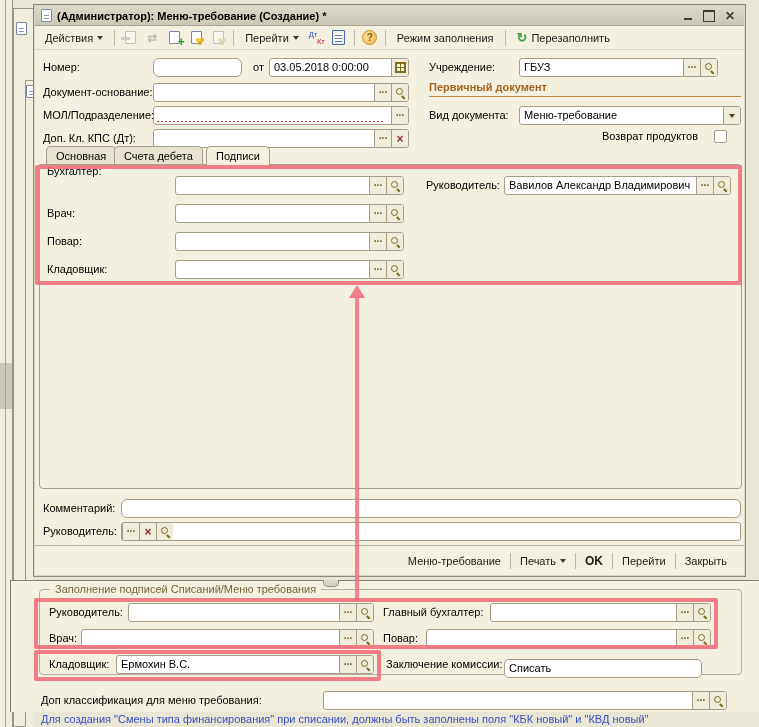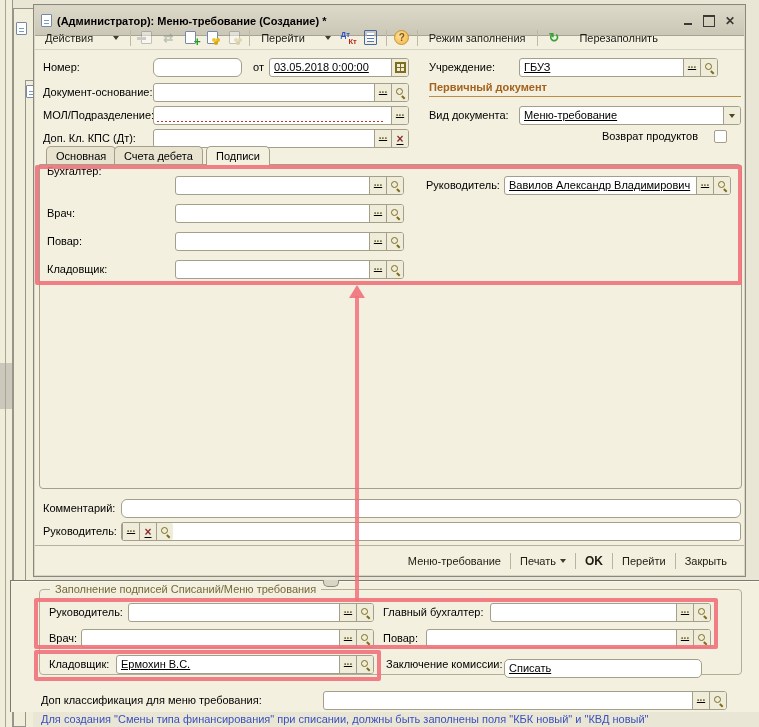--- a/index.html
+++ b/index.html
@@ -18,57 +18,57 @@
 
   .pg { position:relative; display:inline-block; width:11px; height:13px; background:#fff; border:1px solid #7888a8; border-radius:1px; }
   .pg-lines::before { content:""; position:absolute; left:2px; right:2px; top:3px; bottom:2px;
       background:repeating-linear-gradient(0deg,#7a9ac8 0 1px,transparent 1px 3px); }
   .mini-doc-a { position:absolute; left:16px; top:22px; }
   .mini-doc-b { position:absolute; left:26px; top:85px; }
 
   
   .window { position:absolute; left:33px; top:4px; width:713px; height:573px;
             background:#f3f0df; border:1px solid #8a887c; box-shadow:0 0 0 1px #d9d5c5 inset; z-index:10; }
-  .titlebar { position:absolute; left:1px; top:1px; right:1px; height:30px;
+  .titlebar { position:absolute; left:1px; top:1px; right:1px; height:20px;
               background:linear-gradient(#ddd9c9,#cbc7b7); border-bottom:1px solid #a8a494;
               display:flex; align-items:center; padding:0 6px; gap:5px; }
   .titlebar .title { font-weight:bold; color:#000; white-space:nowrap; overflow:hidden; flex:1; }
   .ctl { width:16px; height:14px; display:flex; align-items:center; justify-content:center; color:#3a3a35; }
   .ctl-min::after { content:""; width:8px; height:2px; background:#3a3a35; margin-top:7px; }
   .ctl-max::after { content:""; width:10px; height:9px; border:1px solid #3a3a35; border-top-width:2px; }
   .ctl-close { font-weight:bold; font-size:12px; }
   .ctl-close::after { content:"✕"; }
 
   
   .toolbar { position:absolute; left:1px; top:21px; right:1px; height:24px; display:flex; align-items:center;
              padding:0 4px; gap:2px; border-bottom:1px solid #d7d3c2; }
-  .tbtn { display:flex; align-items:center; gap:20px; padding:2px 6px; color:#1c1c16; white-space:nowrap; }
+  .tbtn { display:flex; align-items:center; gap:4px; padding:2px 6px; color:#1c1c16; white-space:nowrap; }
   .dd-arrow { width:0; height:0; border-left:3.5px solid transparent; border-right:3.5px solid transparent; border-top:4px solid #3c3c30; }
   .tsep { width:1px; height:16px; background:#bdb9a6; margin:0 3px; }
   .tb-ico { position:relative; width:20px; height:20px; display:inline-flex; align-items:center; justify-content:center; }
   .dim { opacity:.45; filter:grayscale(60%); }
   .ico-insert .pg::after { content:""; position:absolute; left:-5px; top:5px; width:9px; height:3px; background:#8fa0c4; }
   .ico-refresh { font-size:12px; color:#6f8f6f; font-weight:bold; }
   .ico-copy .pg::after { content:"+"; position:absolute; right:-6px; bottom:-6px; color:#1e9e1e; font-weight:bold; font-size:12px; }
   .coins { position:absolute; right:1px; bottom:1px; width:4px; height:4px; border-radius:50%;
            background:#f2c528; box-shadow:4px 0 0 #e7b71d, 2px 3px 0 #d8a513; }
-  .dtkt { display:flex; flex-direction:column; font-size:7.5px; font-weight:bold; line-height:7px; width:16px; }
+  .dtkt { display:flex; flex-direction:column; font-size:7.5px; font-weight:normal; line-height:7px; width:16px; }
   .dtkt i:first-child { color:#2a50c8; font-style:normal; align-self:flex-start; }
   .dtkt i:last-child { color:#c02020; font-style:normal; align-self:flex-end; }
   .ico-list { width:13px; height:15px; background:#fff; border:1px solid #4466aa; border-radius:1px;
               background-image:repeating-linear-gradient(0deg,transparent 0 2px,#5577bb 2px 3px);
               background-clip:content-box; padding:2px; }
   .ico-help { width:15px; height:15px; border-radius:50%; border:1px solid #c8913a; color:#7a5a18; font-weight:bold;
               font-size:10px; display:flex; align-items:center; justify-content:center;
               background:radial-gradient(circle at 5px 5px,#ffdf9a,#f2b63e); }
   .ico-green-refresh { color:#3aa03a; font-weight:bold; font-size:13px; }
 
   
   .lbl { position:absolute; line-height:19px; white-space:nowrap; color:#000; }
-  .fld { position:absolute; height:19px; display:flex; background:#fff; border:1px solid #a49f8b; border-radius:3px;text-decoration:underline; }
+  .fld { position:absolute; height:19px; display:flex; background:#fff; border:1px solid #a49f8b; border-radius:3px; }
   .fld .val { flex:1; line-height:17px; padding:0 4px; white-space:nowrap; overflow:hidden; }
   .cell { width:17px; border-left:1px solid #a49f8b; background:#efecd9; display:flex; align-items:center; justify-content:center; }
   .cell:last-child { border-radius:0 2px 2px 0; }
   .c-dots::after { content:"..."; color:#6b5e22; font-weight:bold; font-size:10px; line-height:6px; margin-top:-6px; }
   .c-x::after { content:"×"; color:#8b2e2e; font-weight:bold; font-size:12px; }
   .c-drop::after { content:""; width:0; height:0; border-left:3.5px solid transparent; border-right:3.5px solid transparent; border-top:4px solid #4d451a; }
   .mag { position:relative; width:11px; height:11px; display:inline-block; }
   .mag::before { content:""; position:absolute; left:1px; top:1px; width:5px; height:5px; border:1.5px solid #7d6d1d; border-radius:50%; }
   .mag::after { content:""; position:absolute; left:7px; top:7.5px; width:4px; height:1.6px; background:#7d6d1d; transform:rotate(45deg); transform-origin:left center; }
   .calico { width:11px; height:11px; border:1px solid #7d6d1d;

